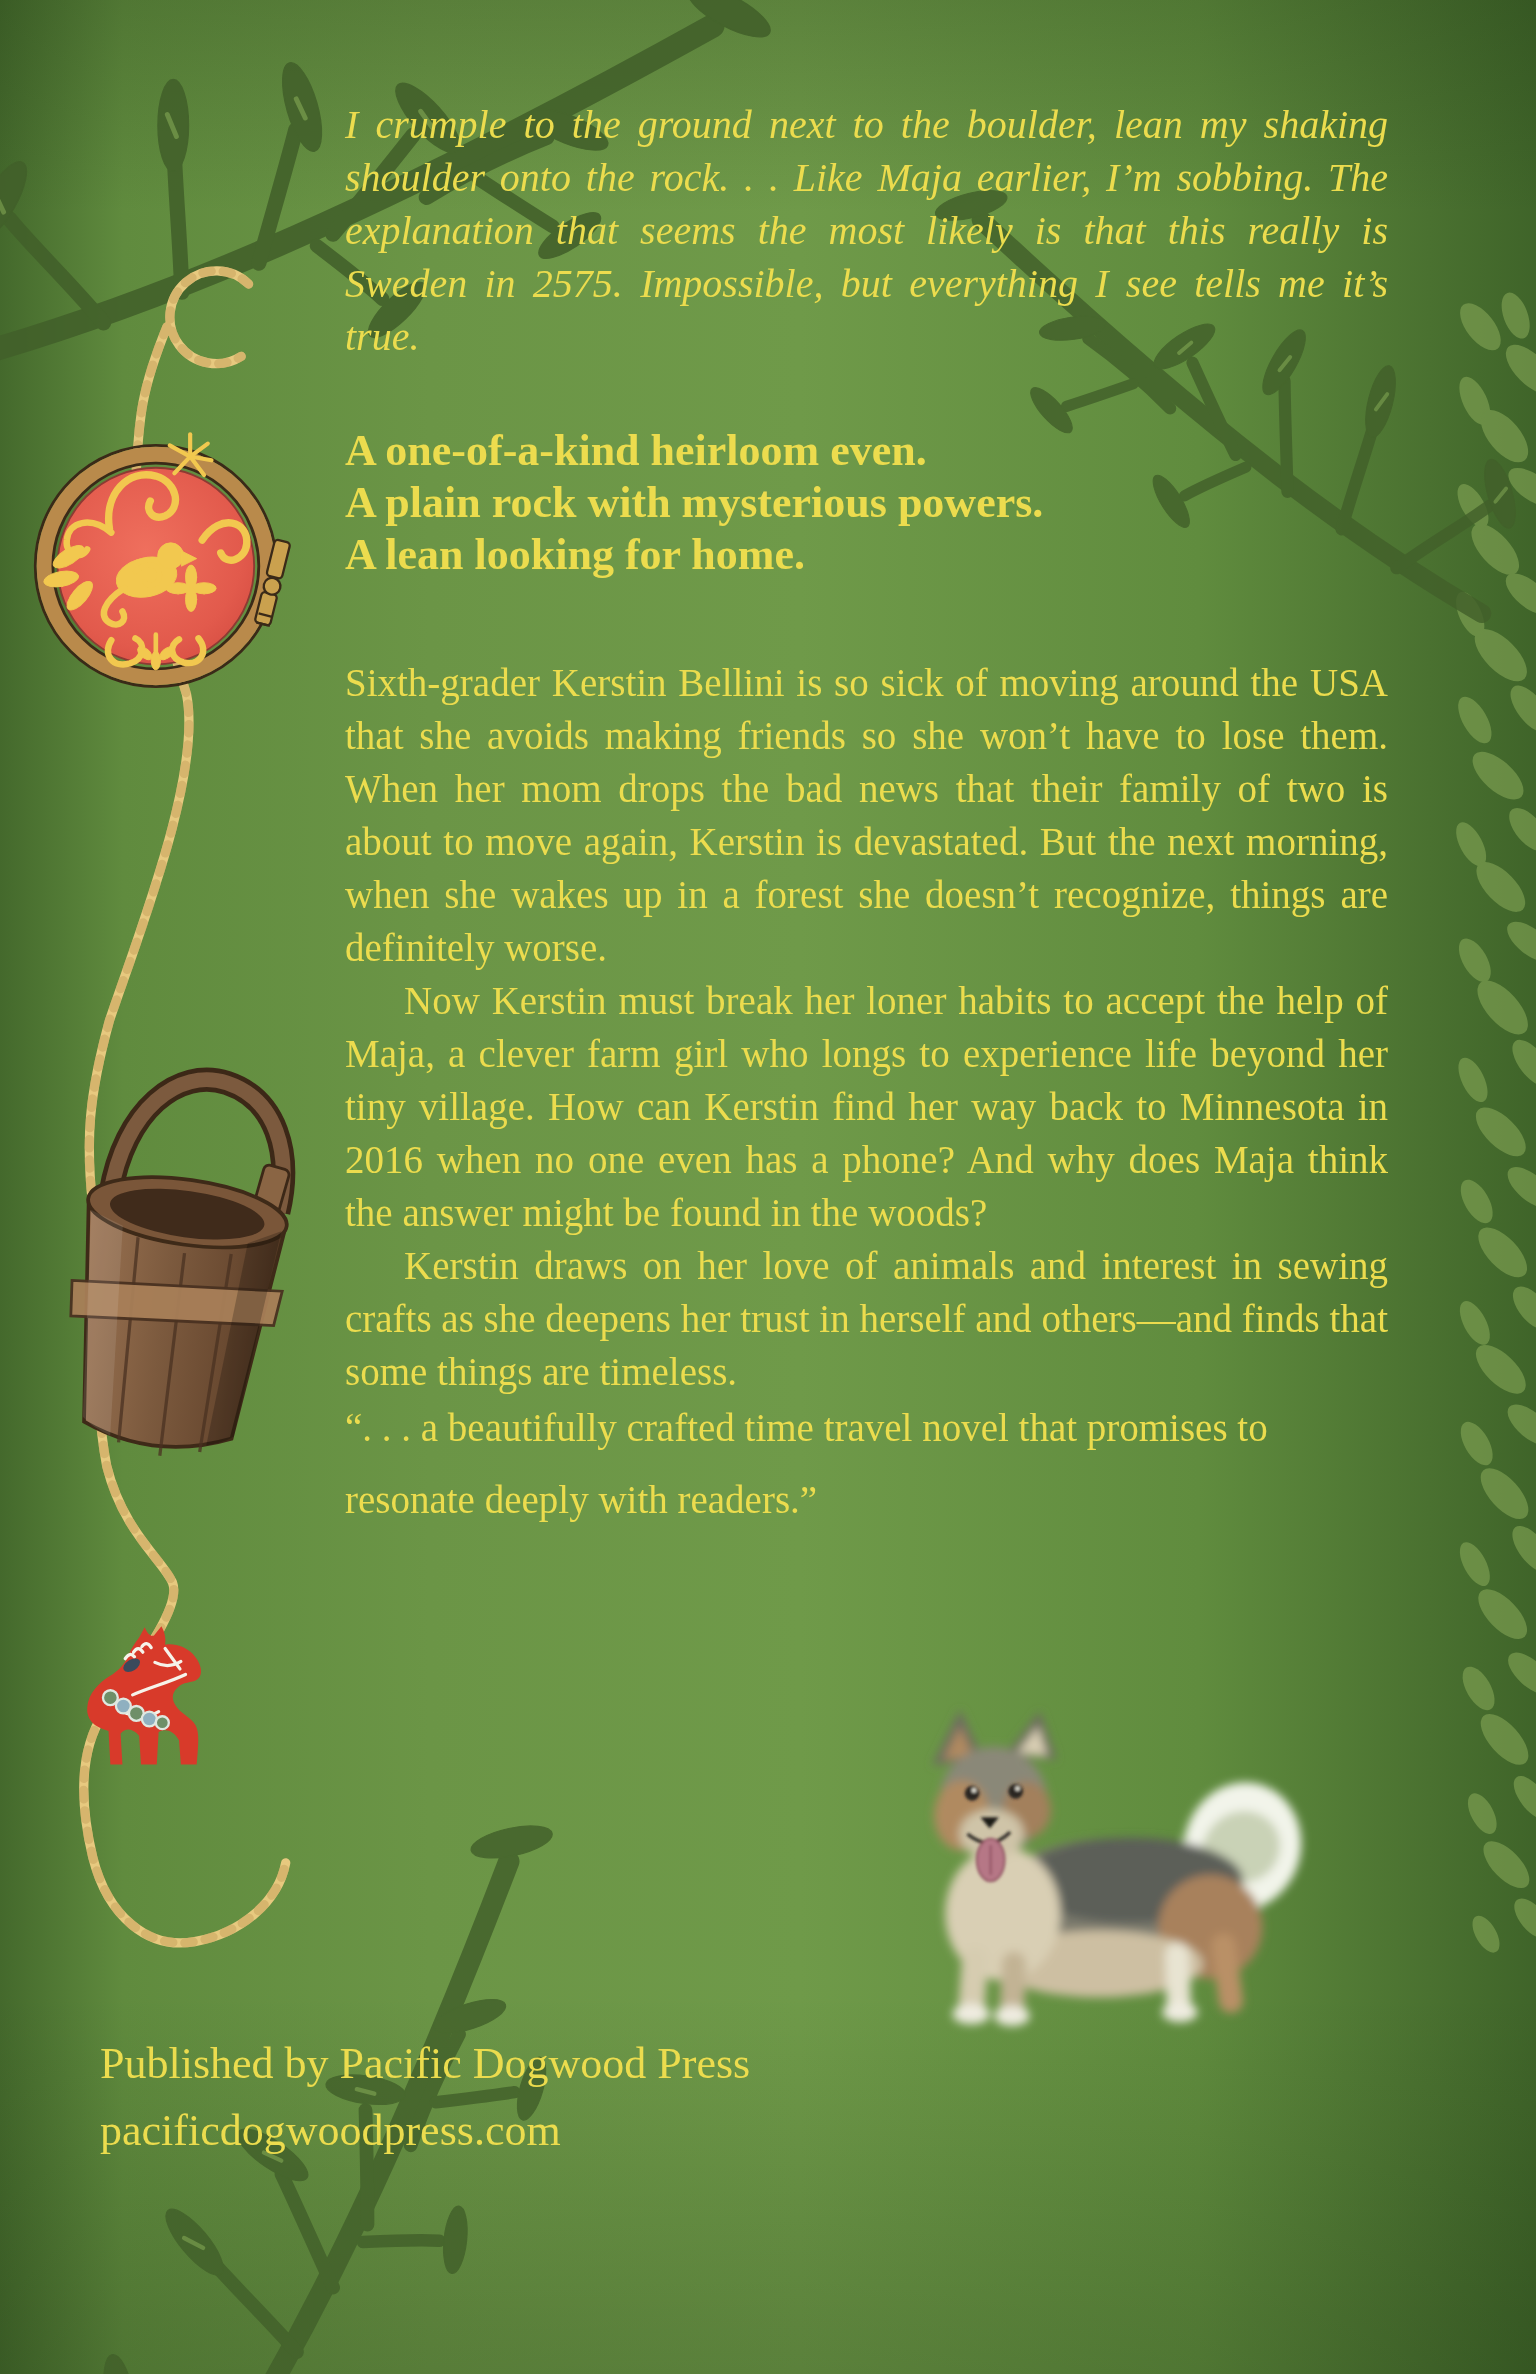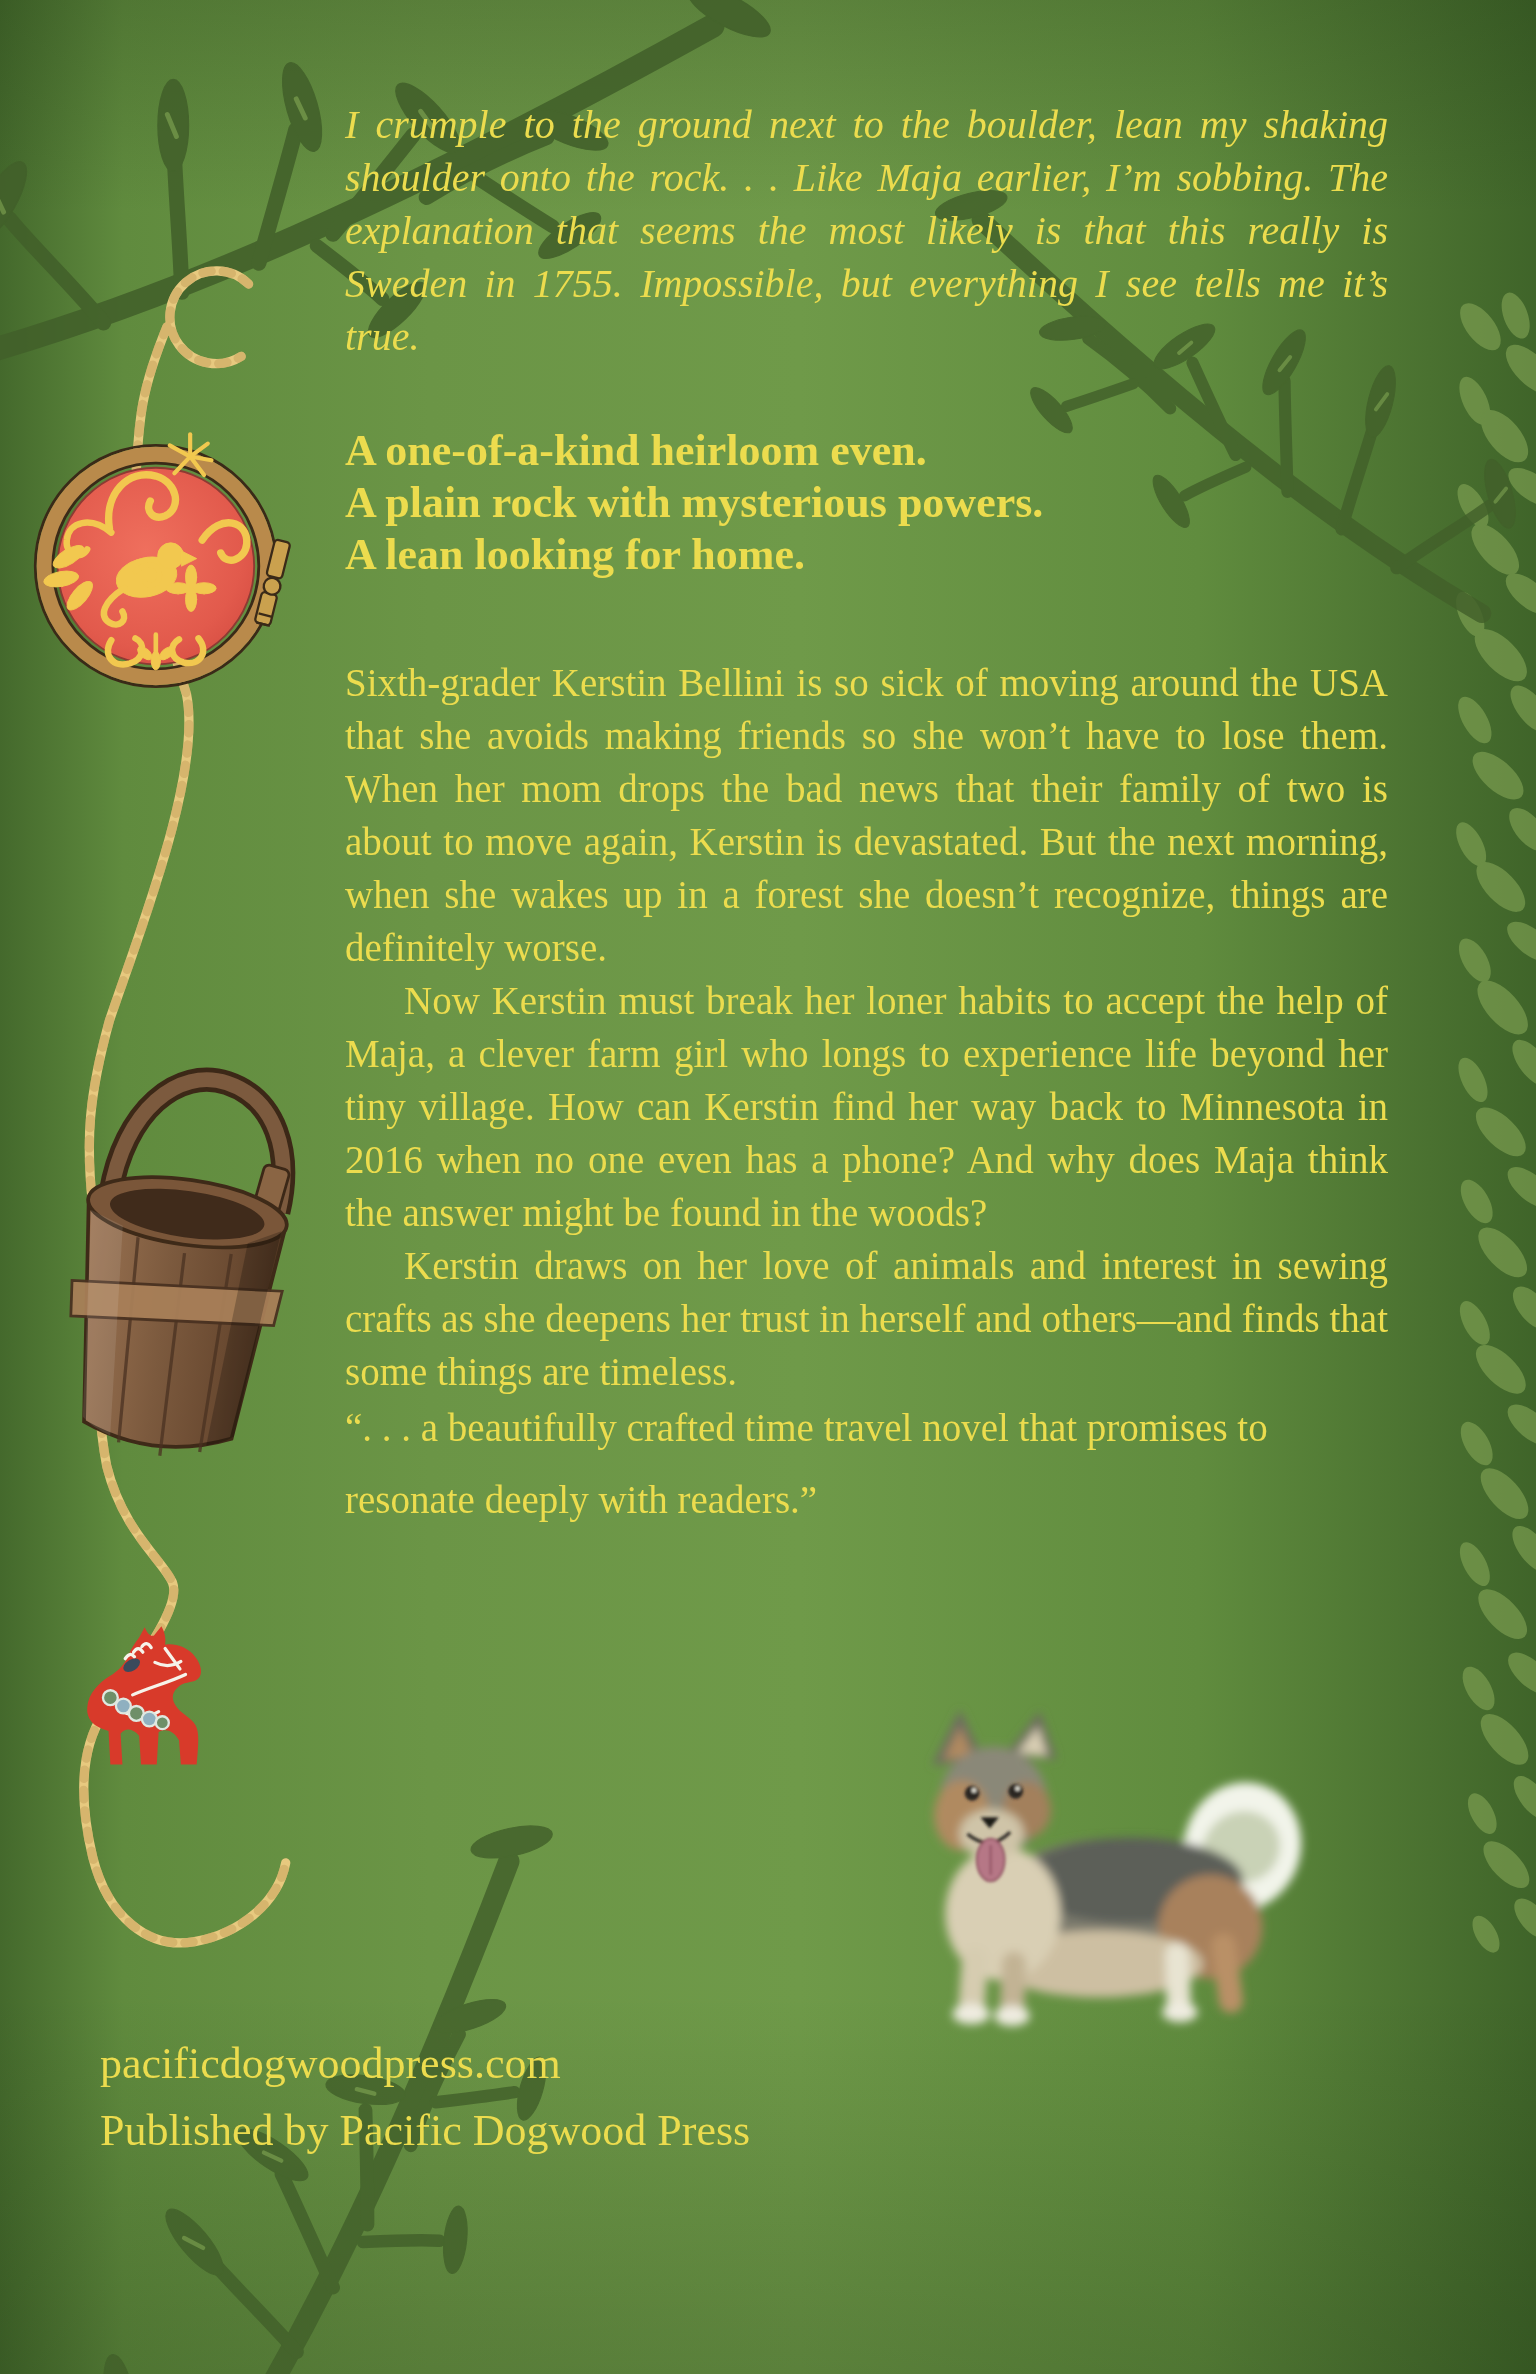--- a/index.html
+++ b/index.html
@@ -299,38 +299,38 @@
         <circle cx="65" cy="85" r="2.5" fill="#e8e6da"></circle>
         <circle cx="112" cy="83" r="2.5" fill="#e8e6da"></circle>
         <path d="M 72 114 L 92 114 L 82 126 Z" fill="#1f1b18"></path>
         <path d="M 58 132 Q 82 152 104 130" stroke="#2a2520" stroke-width="3.5" fill="none"></path>
         <ellipse cx="83" cy="160" rx="15" ry="23" fill="#b67786" stroke="#8d4f5e" stroke-width="2"></ellipse>
         <path d="M 83 144 L 83 176" stroke="#8d4f5e" stroke-width="2"></path>
       </g>
     </g>
   </svg>
 
-  <div class="txt quote">I crumple to the ground next to the boulder, lean my shaking shoulder onto the rock. . . Like Maja earlier, I’m sobbing. The explanation that seems the most likely is that this really is Sweden in 1755. Impossible, but everything I see tells me it’s true.</div>
+  <div class="txt quote">I crumple to the ground next to the boulder, lean my shaking shoulder onto the rock. . . Like Maja earlier, I’m sobbing. The explanation that seems the most likely is that this really is Sweden in 2575. Impossible, but everything I see tells me it’s true.</div>
 
   <div class="txt tagline">
     <div>A one-of-a-kind heirloom even.</div>
     <div>A plain rock with mysterious powers.</div>
     <div>A lean looking for home.</div>
   </div>
 
   <div class="txt synopsis">
     <p>Sixth-grader Kerstin Bellini is so sick of moving around the USA that she avoids making friends so she won’t have to lose them. When her mom drops the bad news that their family of two is about to move again, Kerstin is devastated. But the next morning, when she wakes up in a forest she doesn’t recognize, things are definitely worse.</p>
     <p class="indent">Now Kerstin must break her loner habits to accept the help of Maja, a clever farm girl who longs to experience life beyond her tiny village. How can Kerstin find her way back to Minnesota in 2016 when no one even has a phone? And why does Maja think the answer might be found in the woods?</p>
     <p class="indent">Kerstin draws on her love of animals and interest in sewing crafts as she deepens her trust in herself and others—and finds that some things are timeless.</p>
   </div>
 
   <div class="txt review">
     <div>“. . . a beautifully crafted time travel novel that promises to resonate deeply with readers.”</div>
   </div>
 
   <div class="txt publisher">
+    <div>Published by Pacific Dogwood Press</div>
     <div>pacificdogwoodpress.com</div>
-    <div>Published by Pacific Dogwood Press</div>
   </div>
 
 
 </div>
 
 
 </body></html>

